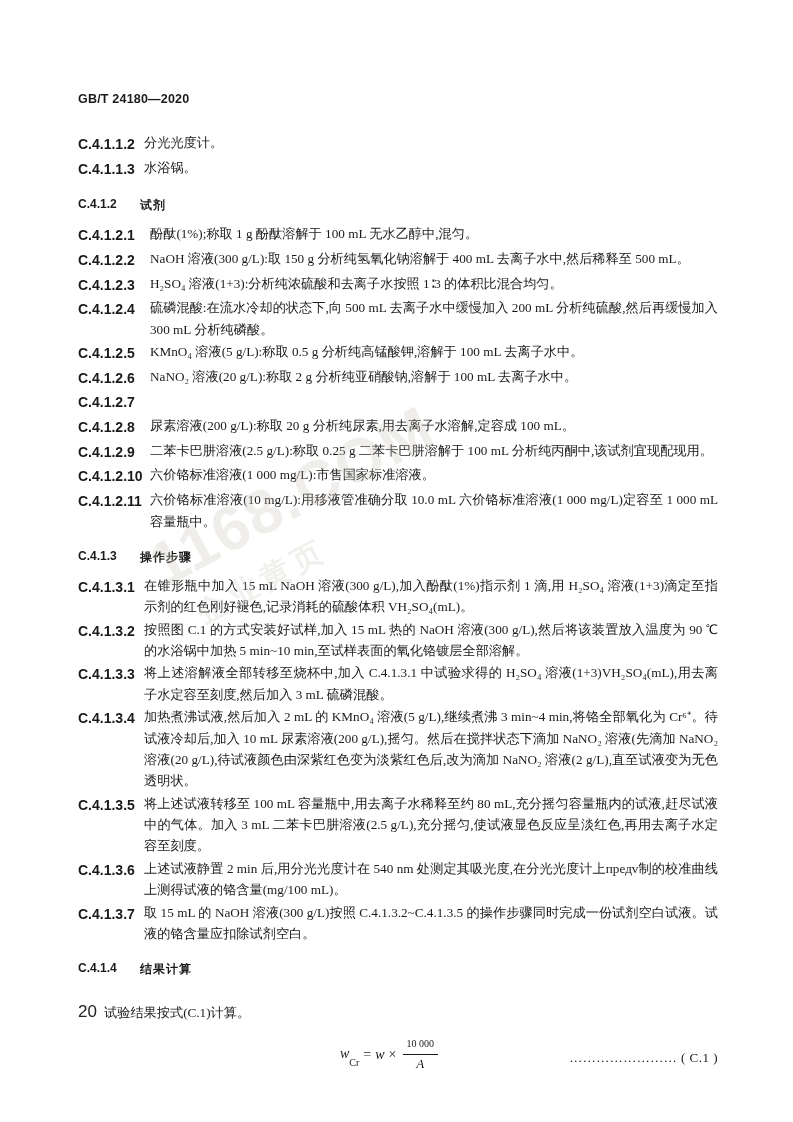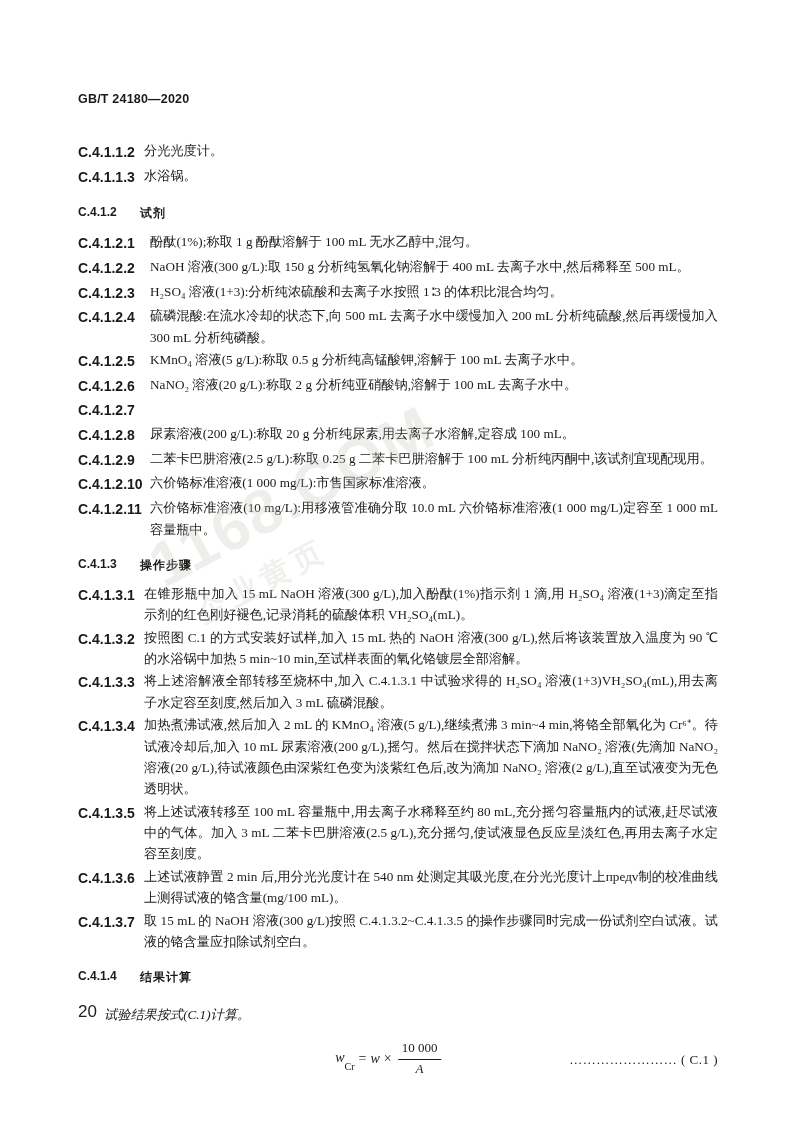--- a/index.html
+++ b/index.html
@@ -21,21 +21,21 @@
     position: absolute;
     left: 78px;
     top: 92px;
     width: 640px;
   }
   .header-code {
     font-family: "Liberation Sans", sans-serif;
     font-size: 12.5px;
     font-weight: bold;
     letter-spacing: 0.2px;
-    margin-bottom: 34px;
+    margin-bottom: 26px;
   }
   .clause {
     display: flex;
     align-items: flex-start;
     margin-bottom: 1px;
     line-height: 1.62;
   }
   .clause .num {
     font-family: "Liberation Sans", sans-serif;
     font-size: 14px;
@@ -62,23 +62,22 @@
     font-family: "Liberation Sans", sans-serif;
     font-weight: bold;
     font-size: 12px;
   }
   .heading .hnum { min-width: 62px; }
   .heading .htitle { letter-spacing: 1px; }
   .para {
     font-size: 13.2px;
     line-height: 1.65;
     text-indent: 26px;
-    margin-top: 18px;
+    margin-top: 24px;
     margin-bottom: 8px;
-    font-style: italic;
   }
   .formula-row {
     position: relative;
     margin-top: 14px;
     height: 46px;
   }
   .formula {
     position: absolute;
     left: 50%;
     transform: translateX(-58%);
@@ -96,21 +95,21 @@
     top: 4px;
   }
   .frac {
     display: inline-flex;
     flex-direction: column;
     align-items: center;
     vertical-align: middle;
     margin: 0 2px;
   }
   .frac .top {
-    font-size: 13px;
+    font-size: 10px;
     padding: 0 4px 3px 4px;
     border-bottom: 1px solid #1a1a1a;
     line-height: 1.25;
   }
   .frac .bot {
     font-size: 13px;
     font-style: italic;
     padding: 1px 4px 0 4px;
     line-height: 1.25;
   }

